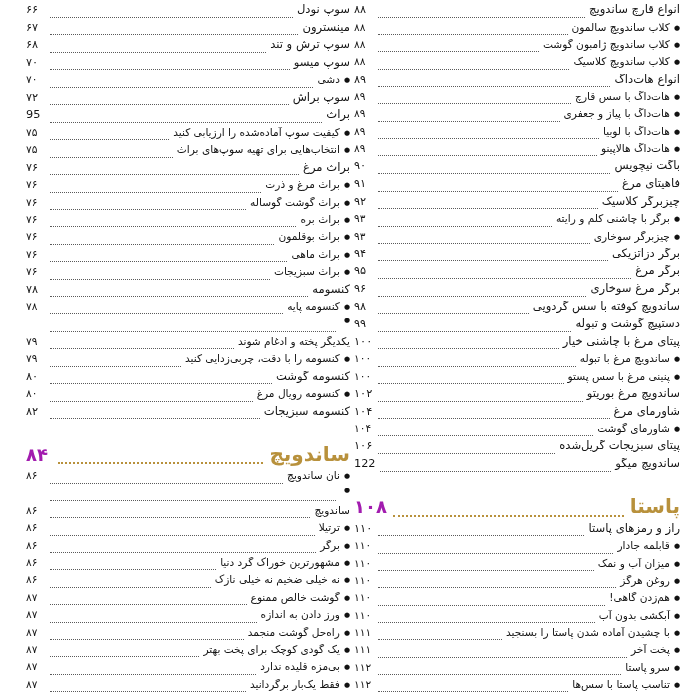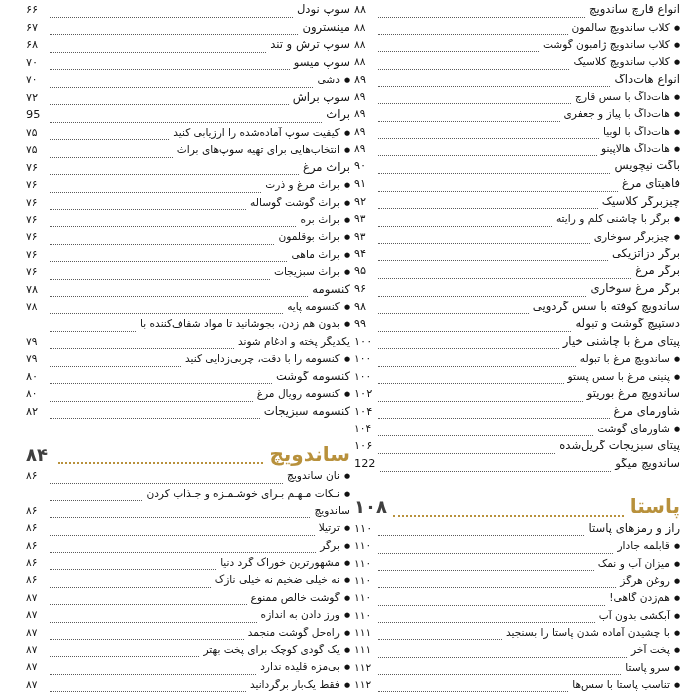--- a/index.html
+++ b/index.html
@@ -112,21 +112,21 @@
     border-bottom: 2px dotted #b8913c;
     margin: 0 6px 5px 6px;
     height: 0;
     align-self: flex-end;
     margin-bottom: 6px;
   }
   .section-row .page {
     flex: 0 0 auto;
     font-size: 18px;
     font-weight: 700;
-    color: #404040;
+    color: #a21caf;
     min-width: 26px;
     text-align: left;
   }
   .spacer-lg { height: 22px; }
 </style>
 </head>
 <body>
 
 <div id="page">
   <div class="column left-col" id="col-left">
@@ -439,21 +439,20 @@
         <span class="page">۷۸</span>
       </div>
       <div class="toc-row level-sub">
         <span class="bullet">●</span>
         <span class="title">کنسومه پایه</span>
         <span class="leader"></span>
         <span class="page">۷۸</span>
       </div>
       <div class="toc-row level-sub">
         <span class="bullet">●</span>
-        <span class="title">بدون هم زدن، بجوشانید تا مواد شفاف‌کننده با</span>
         <span class="leader"></span>
         <span class="page"></span>
       </div>
       <div class="toc-row level-sub cont">
         <span class="title">یکدیگر پخته و ادغام شوند</span>
         <span class="leader"></span>
         <span class="page">۷۹</span>
       </div>
       <div class="toc-row level-sub">
         <span class="bullet">●</span>
@@ -484,21 +483,20 @@
         <span class="page">۸۴</span>
       </div>
       <div class="toc-row level-sub">
         <span class="bullet">●</span>
         <span class="title">نان ساندویچ</span>
         <span class="leader"></span>
         <span class="page">۸۶</span>
       </div>
       <div class="toc-row level-sub">
         <span class="bullet">●</span>
-        <span class="title">نـکات مـهـم بـرای خوشـمـزه و جـذاب کردن</span>
         <span class="leader"></span>
         <span class="page"></span>
       </div>
       <div class="toc-row level-sub cont">
         <span class="title">ساندویچ</span>
         <span class="leader"></span>
         <span class="page">۸۶</span>
       </div>
       <div class="toc-row level-sub">
         <span class="bullet">●</span>

